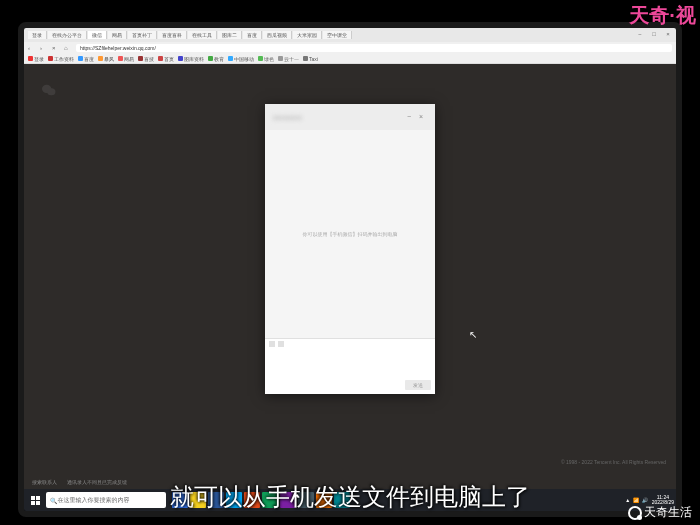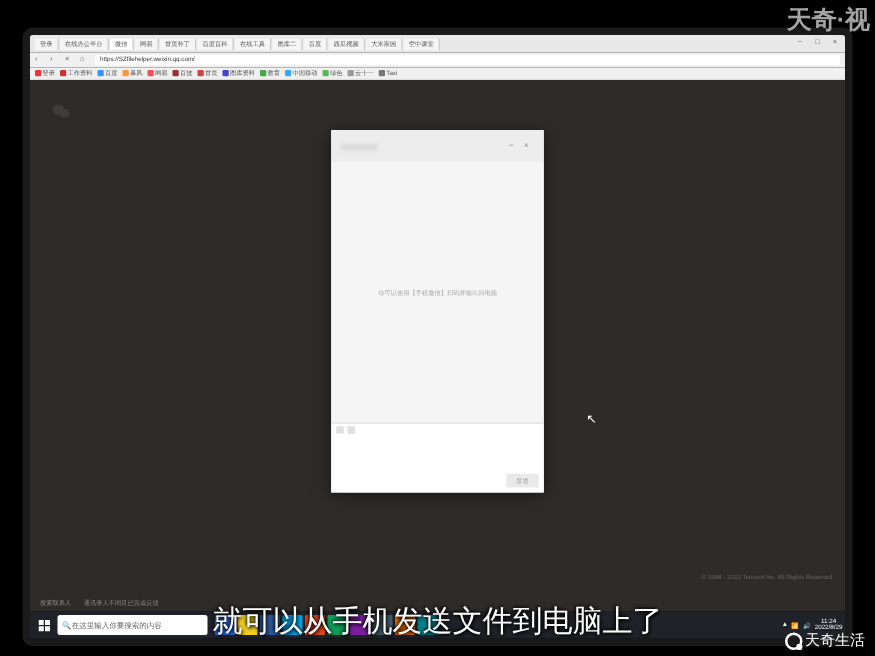--- a/index.html
+++ b/index.html
@@ -2,21 +2,21 @@
 <html><head>
 <meta charset="utf-8">
 <style>
 * { margin: 0; padding: 0; box-sizing: border-box; }
 body { background: #000; width: 700px; height: 525px; position: relative; font-family: "Microsoft YaHei", Arial, sans-serif; overflow: hidden; }
 
 
 .monitor { position: absolute; top: 22px; left: 18px; right: 18px; bottom: 8px; background: #000; border: 6px solid #1a1a1a; border-radius: 8px; overflow: hidden; }
 
 
-.top-watermark { position: absolute; top: 2px; right: 4px; color: #a3a3a3; font-size: 20px; font-weight: bold; z-index: 100; }
+.top-watermark { position: absolute; top: 2px; right: 4px; color: #ec4899; font-size: 20px; font-weight: bold; z-index: 100; }
 
 
 .browser-top { background: #e8e8e8; height: 14px; display: flex; align-items: center; padding: 0 4px; font-size: 5px; color: #666; }
 .tab-row { display: flex; gap: 1px; }
 .tab { background: #f5f5f5; padding: 1px 4px; font-size: 5px; color: #555; border-right: 1px solid #ccc; }
 .tab.active { background: #fff; }
 .window-controls { margin-left: auto; display: flex; gap: 6px; }
 .wc { width: 8px; height: 8px; font-size: 6px; text-align: center; }
 
 .browser-addr { background: #f0f0f0; height: 12px; display: flex; align-items: center; padding: 0 4px; gap: 4px; }

